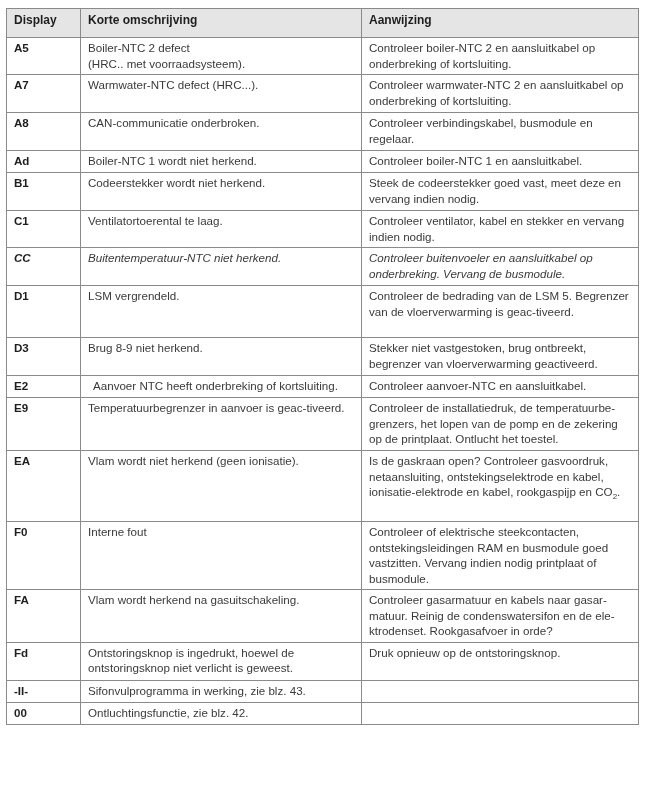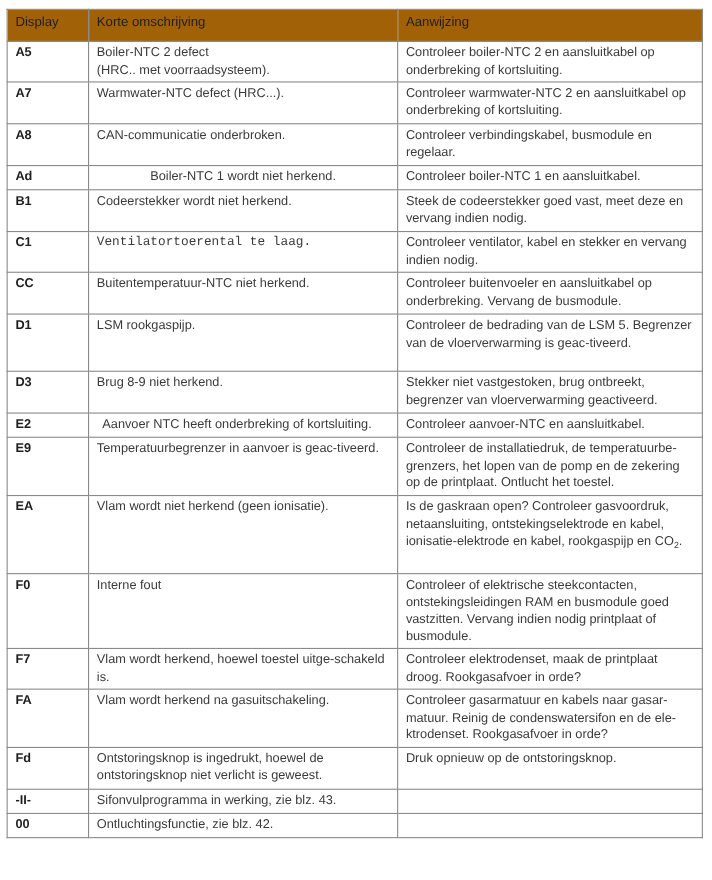--- a/index.html
+++ b/index.html
@@ -7,21 +7,21 @@
            font-family: "Liberation Sans", sans-serif; color: #2a2a2a; }
     table.fault-table {
       position: absolute; left: 6px; top: 8px; width: 632px;
       border-collapse: collapse; table-layout: fixed; font-size: 11.6px; line-height: 15.5px;
     }
     .fault-table th, .fault-table td {
       border: 1px solid #8a8a8a; vertical-align: top; text-align: left;
       padding: 2px 7px 3px 7px;
     }
     .fault-table thead th {
-      background: #a16207; font-weight: normal; color: #1e1e1e; font-size: 12px;
+      background: #e5e5e5; font-weight: bold; color: #1e1e1e; font-size: 12px;
       height: 21px; padding-top: 4px;
     }
     .fault-table td.code { font-weight: bold; color: #1e1e1e; }
     .fault-table td.desc, .fault-table td.hint { color: #3a3a3a; }
     col.c-code { width: 74px; }
     col.c-desc { width: 281px; }
     col.c-hint { width: 277px; }
     sub { font-size: 8px; line-height: 0; }
   </style>
 </head>
@@ -52,41 +52,41 @@
         <td class="desc" style="white-space: pre-line;">Warmwater-NTC defect (HRC...).</td>
         <td class="hint">Controleer warmwater-NTC 2 en aansluitkabel op onderbreking of kortsluiting.</td>
       </tr>
       <tr style="height: 38px;">
         <td class="code">A8</td>
         <td class="desc" style="white-space: pre-line;">CAN-communicatie onderbroken.</td>
         <td class="hint">Controleer verbindingskabel, busmodule en regelaar.</td>
       </tr>
       <tr style="height: 22px;">
         <td class="code">Ad</td>
-        <td class="desc" style="white-space: pre-line; text-align: center;">Boiler-NTC 1 wordt niet herkend.</td>
+        <td class="desc" style="white-space: pre-line;">Boiler-NTC 1 wordt niet herkend.</td>
         <td class="hint">Controleer boiler-NTC 1 en aansluitkabel.</td>
       </tr>
       <tr style="height: 38px;">
         <td class="code">B1</td>
         <td class="desc" style="white-space: pre-line;">Codeerstekker wordt niet herkend.</td>
         <td class="hint">Steek de codeerstekker goed vast, meet deze en vervang indien nodig.</td>
       </tr>
       <tr style="height: 37px;">
         <td class="code">C1</td>
-        <td class="desc" style="white-space: pre-line; font-family: Liberation Mono, monospace;">Ventilatortoerental te laag.</td>
+        <td class="desc" style="white-space: pre-line;">Ventilatortoerental te laag.</td>
         <td class="hint">Controleer ventilator, kabel en stekker en vervang indien nodig.</td>
       </tr>
-      <tr style="height: 38px;">
+      <tr style="height: 38px; font-style: italic;">
         <td class="code">CC</td>
         <td class="desc" style="white-space: pre-line;">Buitentemperatuur-NTC niet herkend.</td>
         <td class="hint">Controleer buitenvoeler en aansluitkabel op onderbreking. Vervang de busmodule.</td>
       </tr>
       <tr style="height: 52px;">
         <td class="code">D1</td>
-        <td class="desc" style="white-space: pre-line;">LSM rookgaspijp.</td>
+        <td class="desc" style="white-space: pre-line;">LSM vergrendeld.</td>
         <td class="hint">Controleer de bedrading van de LSM 5. Begrenzer van de vloerverwarming is geac-tiveerd.</td>
       </tr>
       <tr style="height: 38px;">
         <td class="code">D3</td>
         <td class="desc" style="white-space: pre-line;">Brug 8-9 niet herkend.</td>
         <td class="hint">Stekker niet vastgestoken, brug ontbreekt, begrenzer van vloerverwarming geactiveerd.</td>
       </tr>
       <tr style="height: 22px;">
         <td class="code">E2</td>
         <td class="desc" style="white-space: pre-line; padding-left: 12px;">Aanvoer NTC heeft onderbreking of kortsluiting.</td>
@@ -100,25 +100,20 @@
       <tr style="height: 71px;">
         <td class="code">EA</td>
         <td class="desc" style="white-space: pre-line;">Vlam wordt niet herkend (geen ionisatie).</td>
         <td class="hint"><span>Is de gaskraan open? Controleer gasvoordruk, netaansluiting, ontstekingselektrode en kabel, ionisatie-elektrode en kabel, rookgaspijp en CO</span><sub>2</sub><span>.</span></td>
       </tr>
       <tr style="height: 66px;">
         <td class="code">F0</td>
         <td class="desc" style="white-space: pre-line; margin-top: 24px;">Interne fout</td>
         <td class="hint">Controleer of elektrische steekcontacten, ontstekingsleidingen RAM en busmodule goed vastzitten. Vervang indien nodig printplaat of busmodule.</td>
       </tr>
-      <tr style="height: 37px;">
-        <td class="code">F7</td>
-        <td class="desc" style="white-space: pre-line;">Vlam wordt herkend, hoewel toestel uitge-schakeld is.</td>
-        <td class="hint">Controleer elektrodenset, maak de printplaat droog. Rookgasafvoer in orde?</td>
-      </tr>
       <tr style="height: 52px;">
         <td class="code">FA</td>
         <td class="desc" style="white-space: pre-line;">Vlam wordt herkend na gasuitschakeling.</td>
         <td class="hint">Controleer gasarmatuur en kabels naar gasar-matuur. Reinig de condenswatersifon en de ele-ktrodenset. Rookgasafvoer in orde?</td>
       </tr>
       <tr style="height: 38px;">
         <td class="code">Fd</td>
         <td class="desc" style="white-space: pre-line;">Ontstoringsknop is ingedrukt, hoewel de ontstoringsknop niet verlicht is geweest.</td>
         <td class="hint">Druk opnieuw op de ontstoringsknop.</td>
       </tr>

